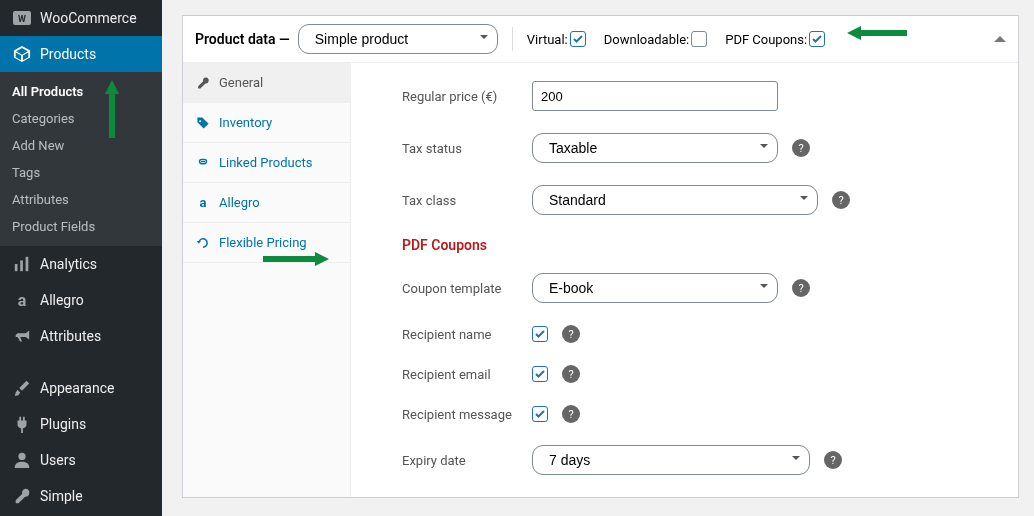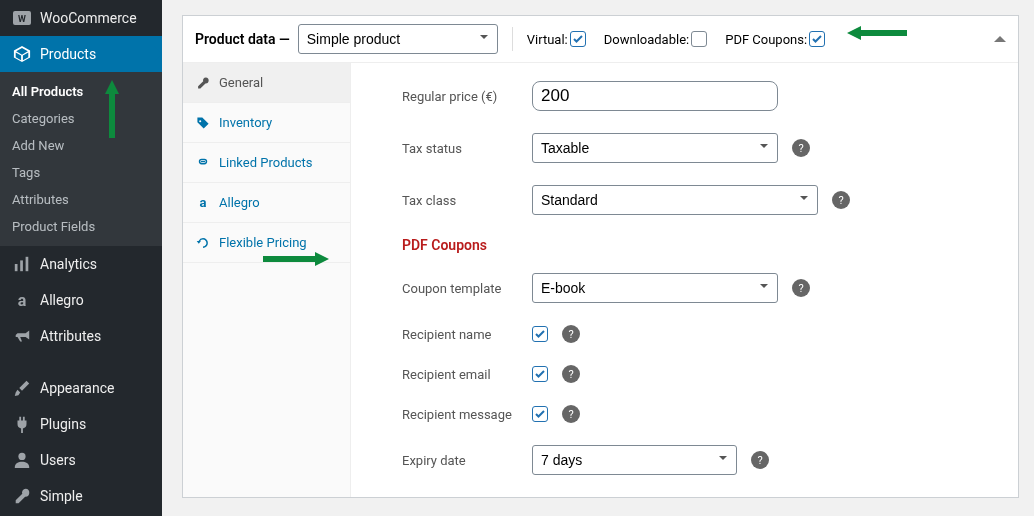--- a/index.html
+++ b/index.html
@@ -84,22 +84,22 @@
     padding: 8px 12px;
     border-bottom: 1px solid #eee;
   }
   .panel-title {
     font-weight: 600;
     font-size: 14px;
     margin-right: 8px;
   }
   .product-type-select {
     border: 1px solid #7e8993;
-    border-radius: 3px;
-    padding: 4px 28px 4px 8px;
+    border-radius: 11px;
+    padding: 4px 28px 4px 16px;
     font-size: 14px;
     width: 200px;
     height: 30px;
     background: #fff;
     appearance: none;
     position: relative;
   }
   .select-wrap { position: relative; display: inline-block; }
   .select-wrap::after {
     content: '';
@@ -191,25 +191,25 @@
     margin-bottom: 22px;
     font-size: 13px;
     color: #555;
   }
   .form-row .label {
     width: 130px;
     flex-shrink: 0;
   }
   .form-row input[type="text"] {
     border: 1px solid #7e8993;
-    border-radius: 8px;
+    border-radius: 3px;
     padding: 4px 8px;
     width: 246px;
     height: 30px;
-    font-size: 17px;
+    font-size: 13px;
   }
   .form-row .select-wrap select {
     width: 246px;
   }
   .help-tip {
     width: 18px;
     height: 18px;
     border-radius: 50%;
     background: #666;
     color: #fff;
@@ -468,21 +468,21 @@
               <svg width="12" height="12" viewBox="0 0 12 12">
                   <path d="M2 6l2.5 2.5L10 3" stroke="#2271b1" stroke-width="2" fill="none"></path>
                 </svg>
             </span>
             <span class="help-tip">?</span>
           </span>
         </div>
 
         <div class="form-row">
           <span class="label">Expiry date</span>
-          <span class="select-wrap"><select class="product-type-select" style="width:205px"><option>7 days</option></select></span>
+          <span class="select-wrap"><select class="product-type-select" style="width:278px"><option>7 days</option></select></span>
           <span class="help-tip">?</span>
         </div>
       </div>
     </div>
 
     <div class="arrow" style="left:664px; top:10px;">
       <div class="arrow-line" style="left:12px; top:4px; width:48px; height:6px;"></div>
       <div class="arrow-head" style="left:0; top:0; border-top:7px solid transparent; border-bottom:7px solid transparent; border-right:14px solid #0d8a3d;"></div>
     </div>
     <div class="arrow" style="left:80px; top:236px;">

